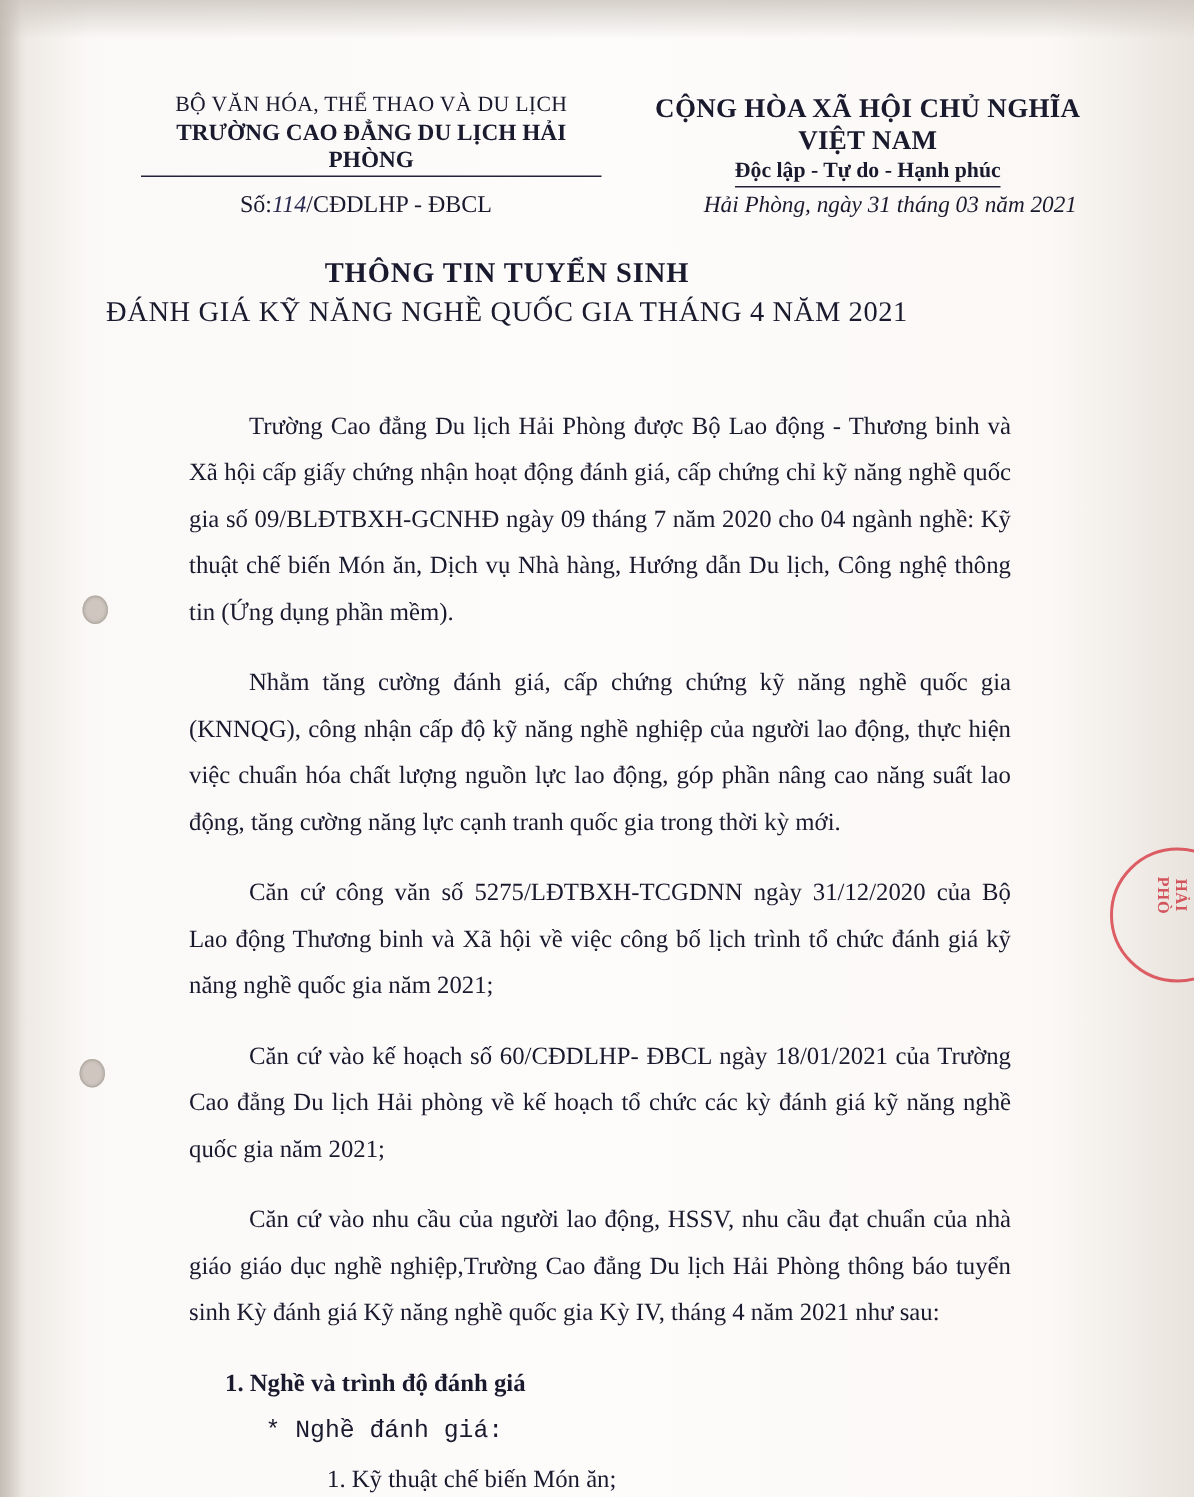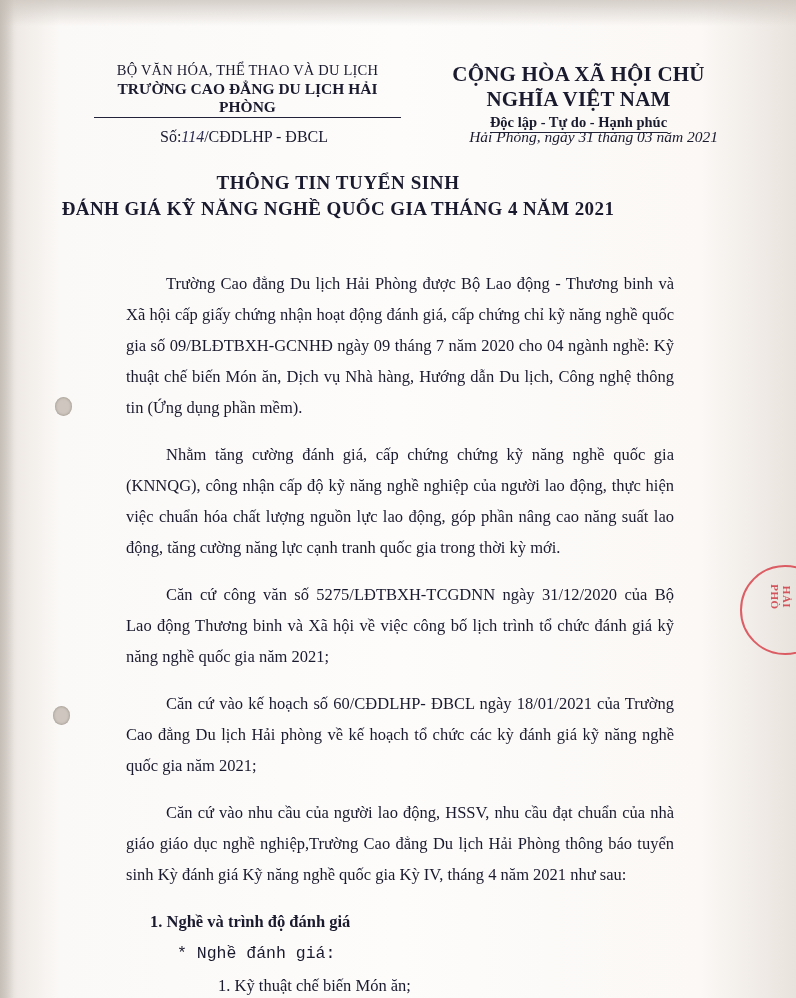--- a/index.html
+++ b/index.html
@@ -109,21 +109,21 @@
   .hdr-left .hdr-line2 {
     font-size: 15.5px;
     font-weight: bold;
     text-transform: uppercase;
     margin-top: 1px;
     border-bottom: 1.6px solid #22223a;
     display: inline-block;
     padding-bottom: 1px;
   }
   .hdr-right .hdr-line1 {
-    font-size: 21px;
+    font-size: 18px;
     font-weight: bold;
     text-transform: uppercase;
   }
   .hdr-right .hdr-line2 {
     font-size: 14.5px;
     font-weight: bold;
     margin-top: 2px;
     border-bottom: 1.6px solid #22223a;
     display: inline-block;
     padding-bottom: 1px;
@@ -164,21 +164,21 @@
     text-align: center;
   }
   .title-1 {
     font-size: 19px;
     font-weight: bold;
     text-transform: uppercase;
     letter-spacing: .6px;
   }
   .title-2 {
     font-size: 19px;
-    font-weight: bold;
+    font-weight: normal;
     text-transform: uppercase;
     letter-spacing: .4px;
     margin-top: 4px;
   }
 
   
   .body-block {
     position: absolute;
     top: 252px;
     left: 110px;

